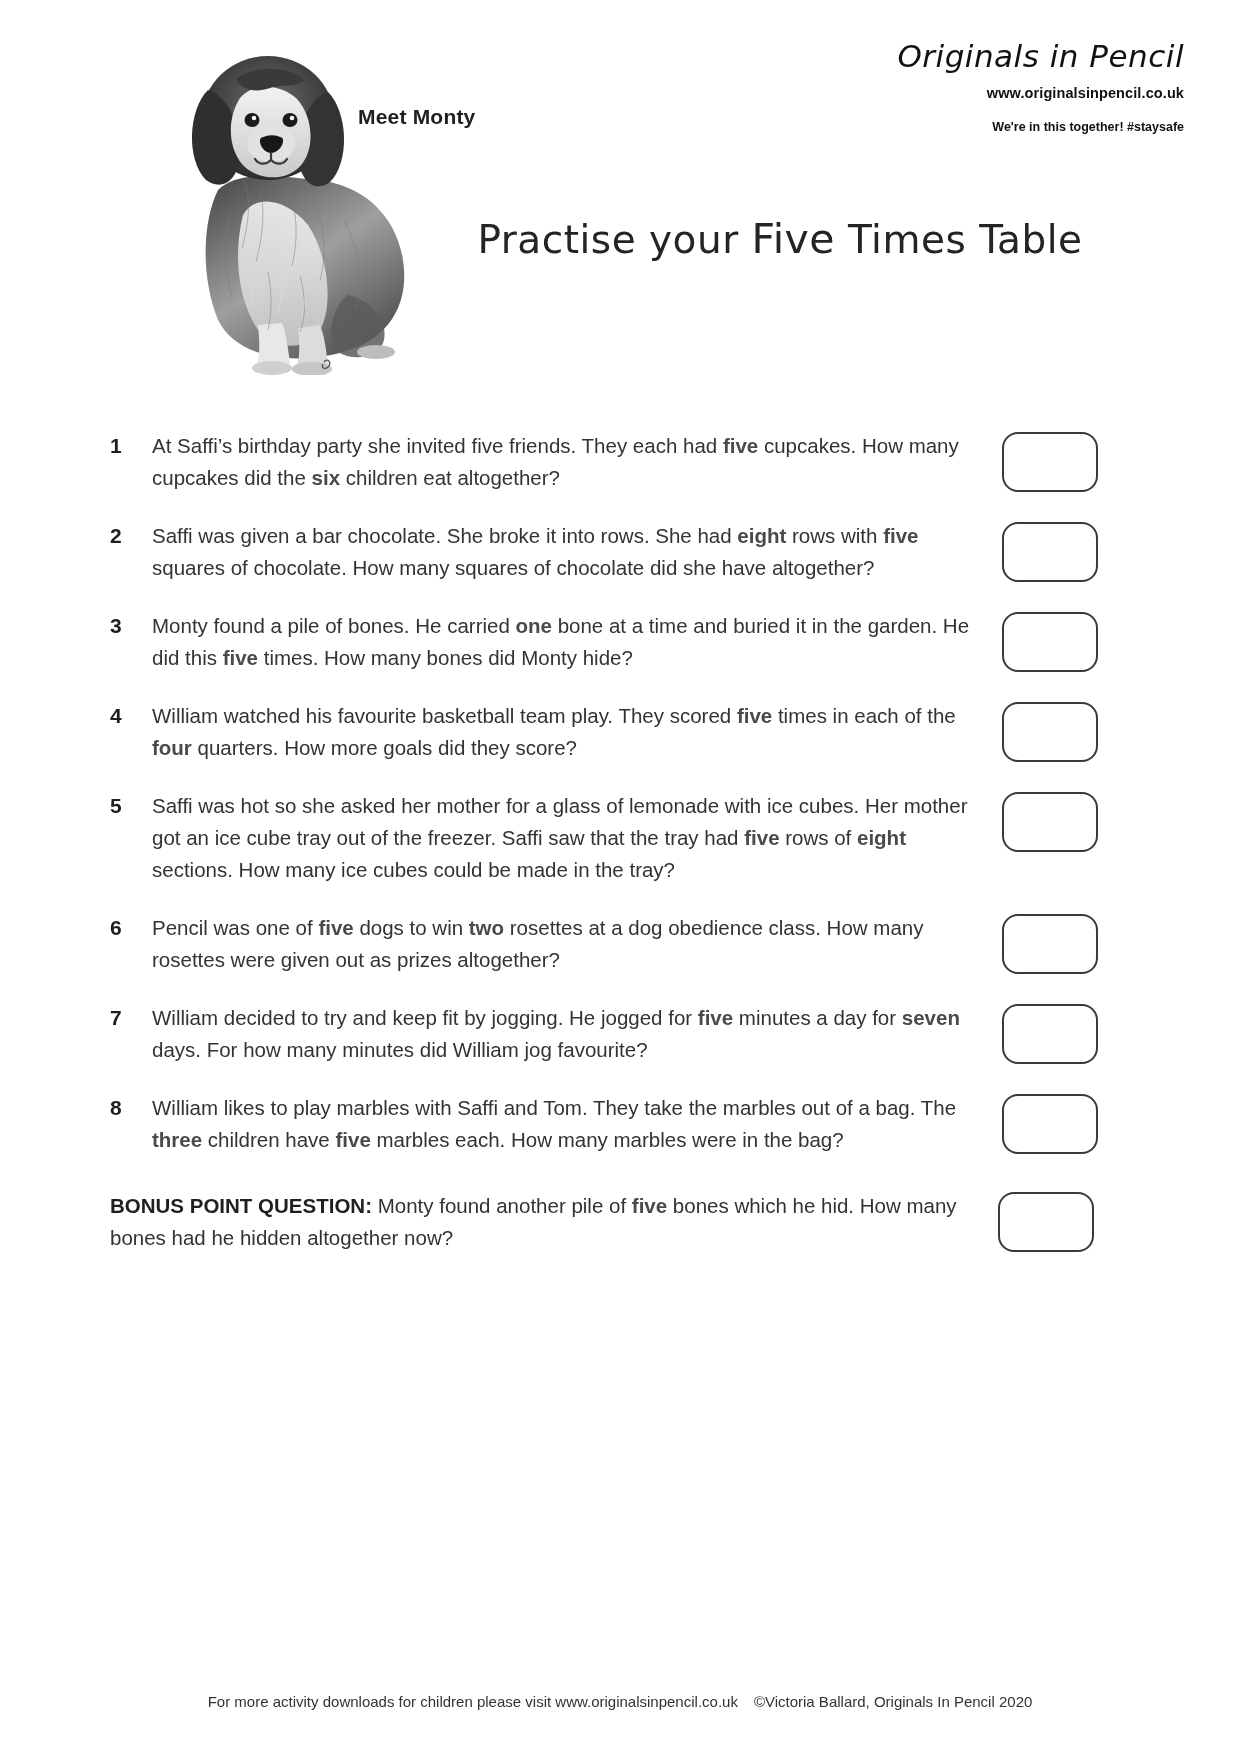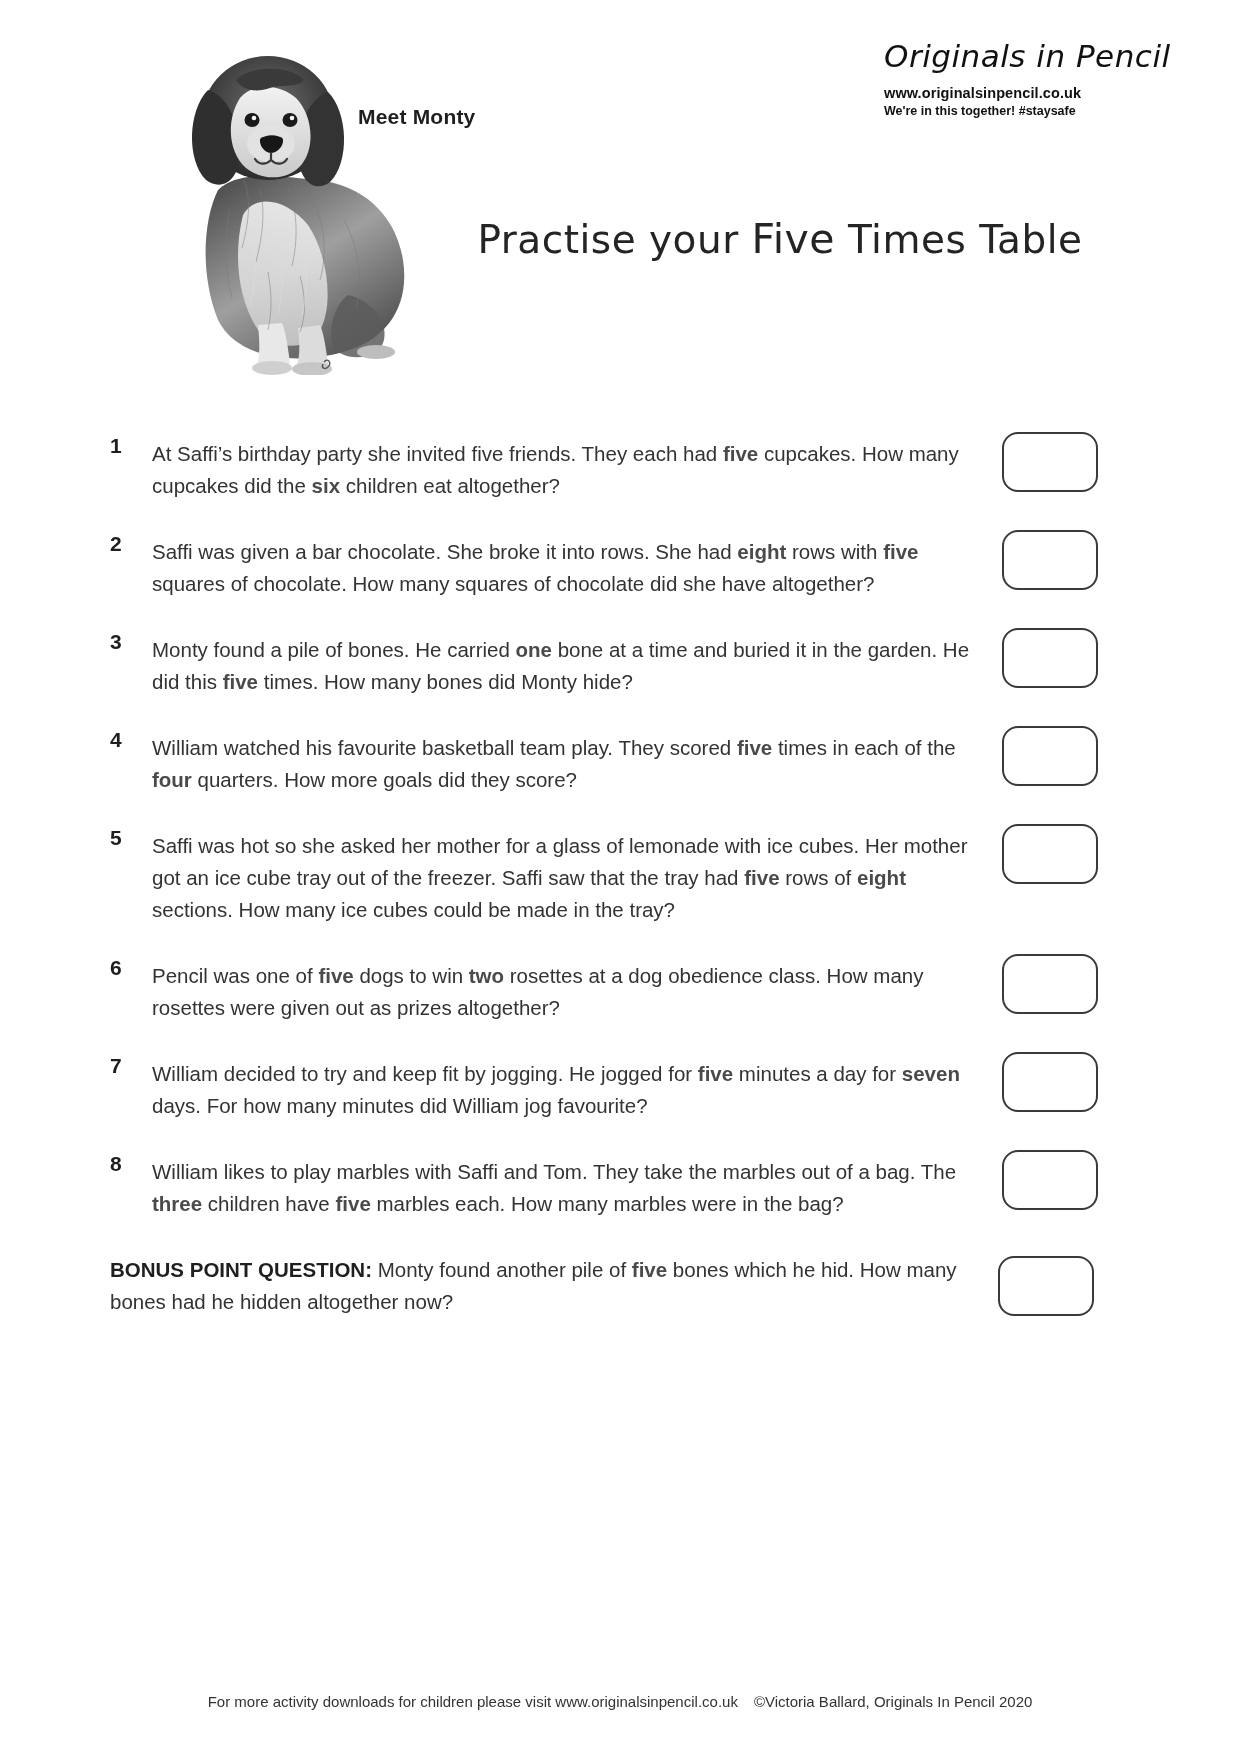--- a/index.html
+++ b/index.html
@@ -38,40 +38,40 @@
     font-size: 21px;
     font-weight: bold;
     color: #1f1f1f;
     letter-spacing: 0.2px;
   }
 
   .brand {
     position: absolute;
     right: 56px;
     top: 38px;
-    text-align: left;
+    text-align: right;
     width: 300px;
   }
   .brand-name {
     font-family: "DejaVu Sans", sans-serif;
     font-size: 31px;
     font-style: italic;
     color: #111;
     letter-spacing: 0.5px;
     white-space: nowrap;
   }
   .brand-url {
     margin-top: 11px;
     font-size: 14.5px;
     font-weight: bold;
     color: #111;
     letter-spacing: 0.1px;
   }
   .brand-tag {
-    margin-top: 3px;
+    margin-top: 19px;
     font-size: 12.5px;
     font-weight: bold;
     color: #111;
   }
 
   .title {
     position: absolute;
     left: 50%;
     transform: translateX(-50%);
     top: 215px;
@@ -108,21 +108,20 @@
     color: #1f1f1f;
     line-height: 32px;
   }
   .q-text {
     flex: 1 1 auto;
     font-size: 20.5px;
     line-height: 32px;
     color: #333333;
     max-width: 830px;
     padding-right: 14px;
-    margin-top: 8px;
   }
   .q-text b {
     color: #4a4a4a;
     font-weight: bold;
   }
   .answer-box {
     flex: 0 0 92px;
     width: 92px;
     height: 56px;
     border: 2.2px solid #3a3a3a;

